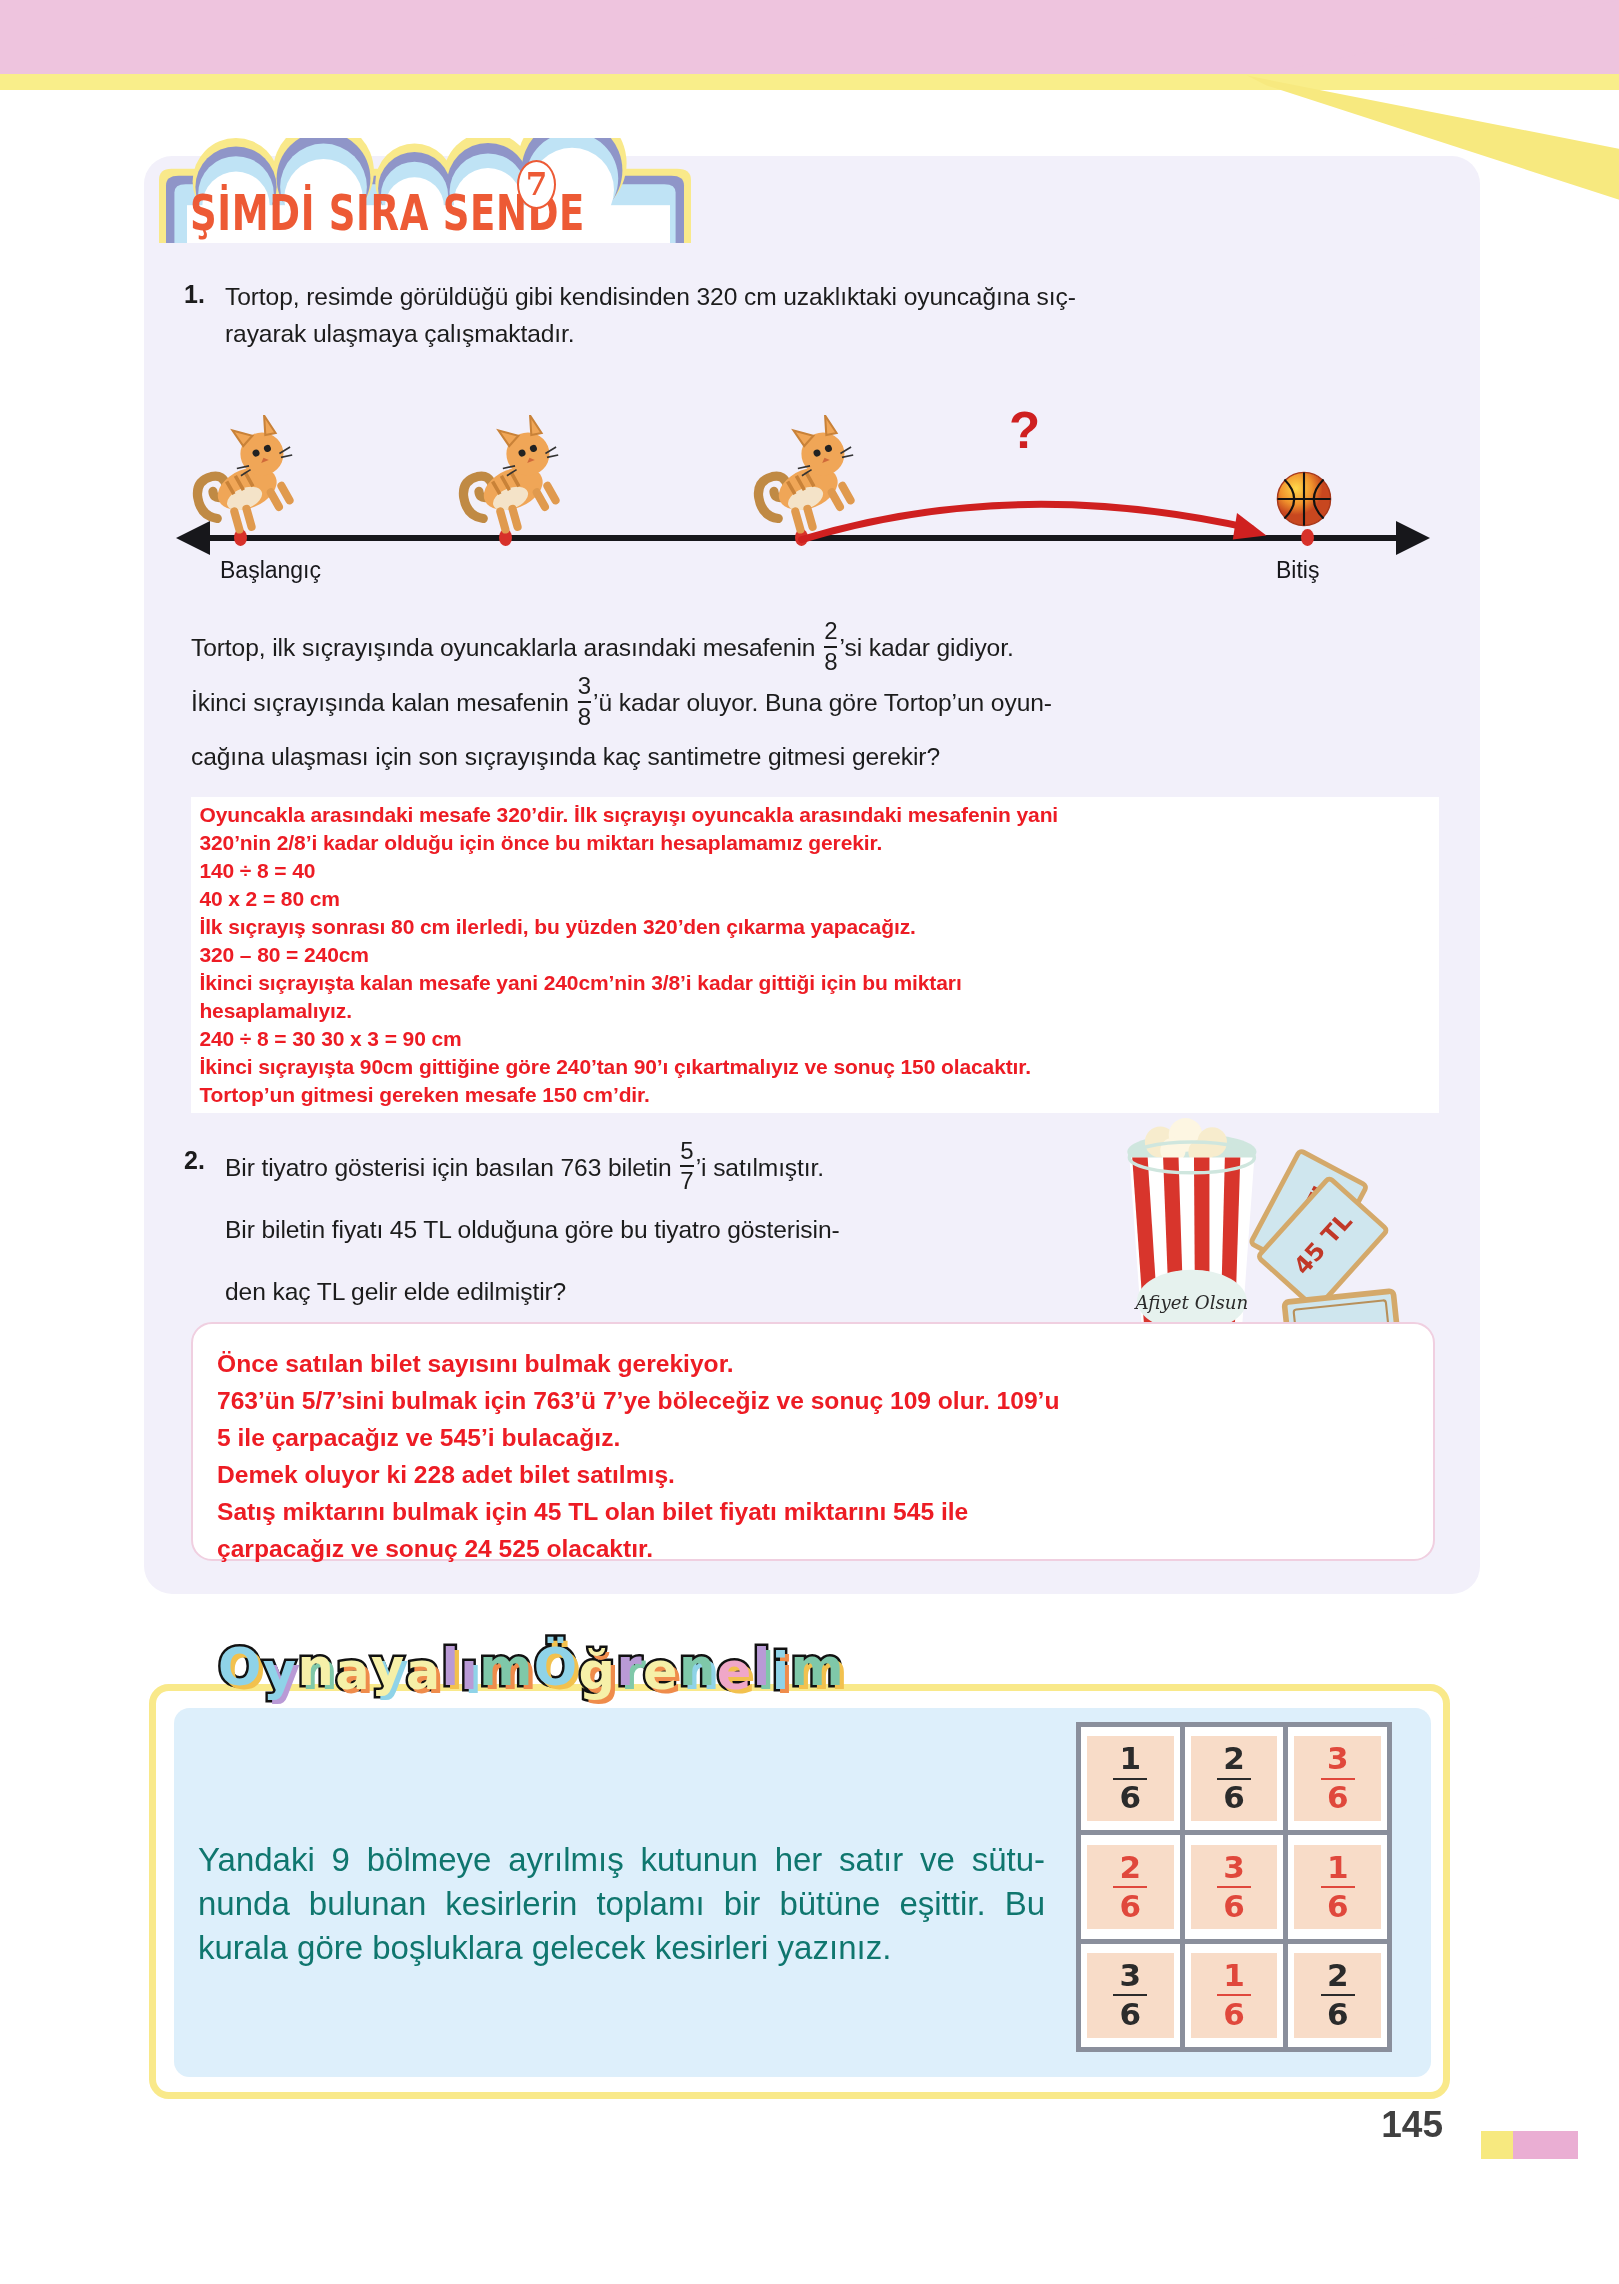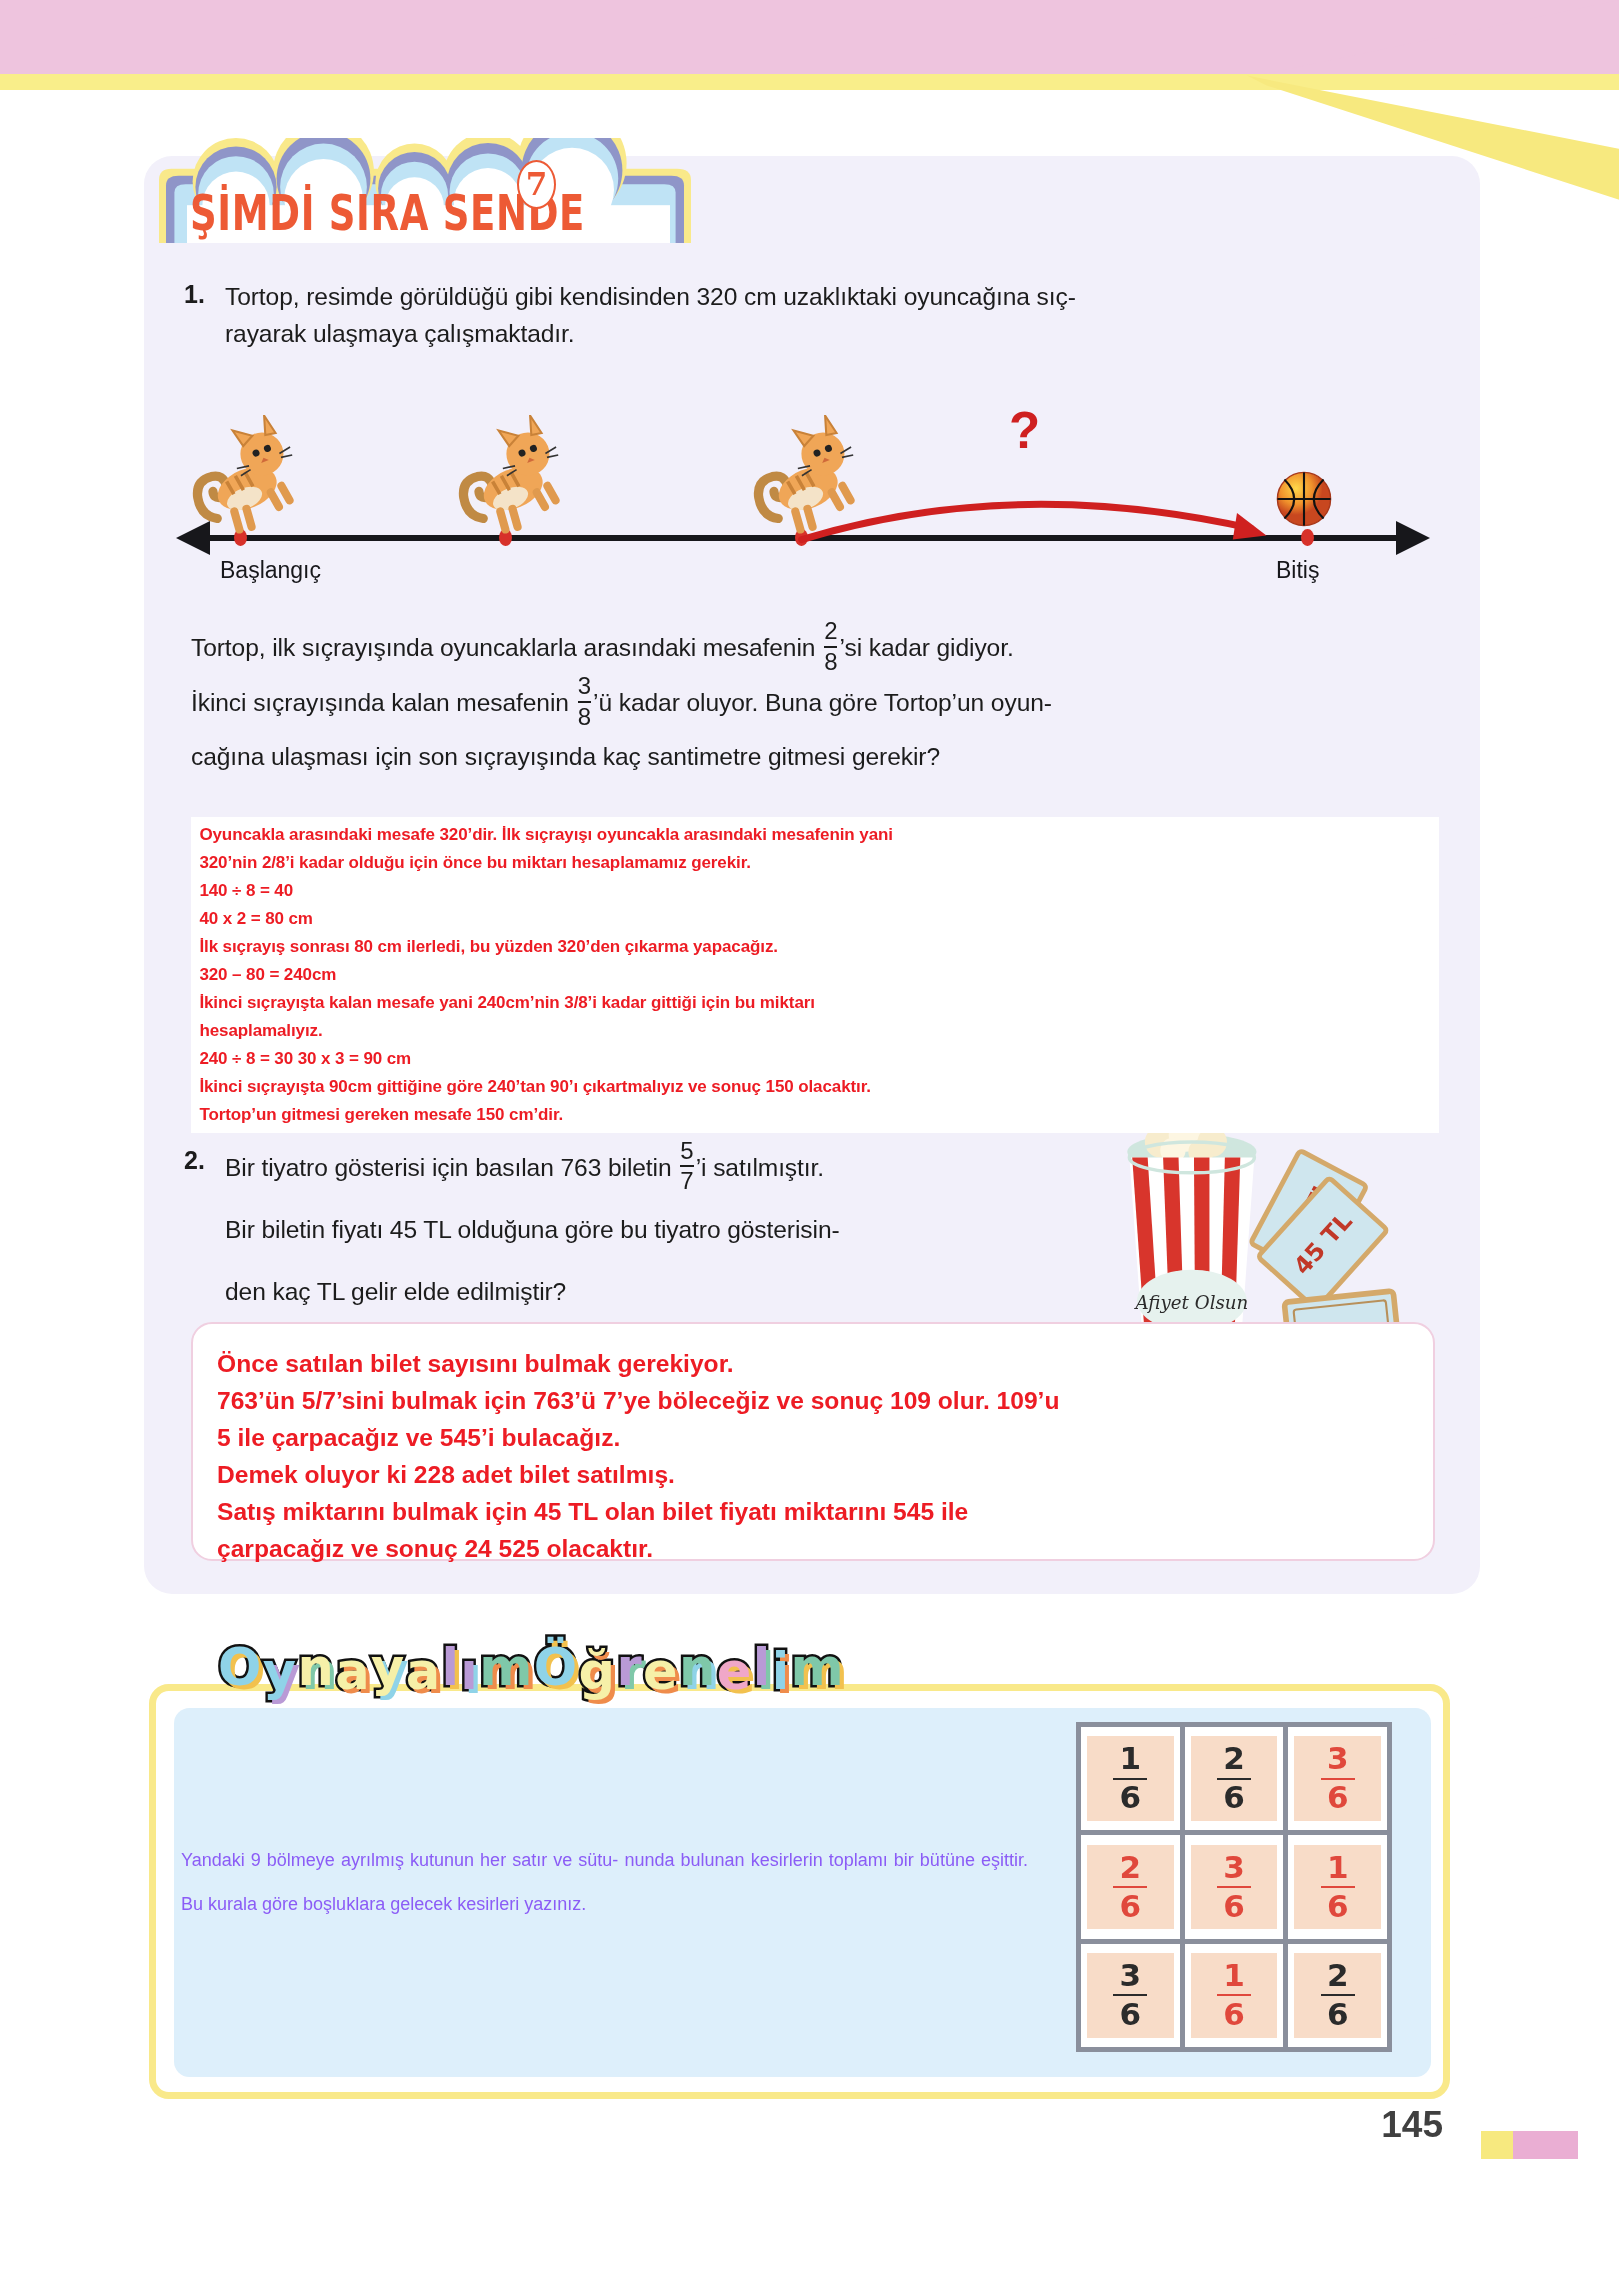--- a/index.html
+++ b/index.html
@@ -142,26 +142,25 @@
   .frac .bar { display: block; border-top: 2.1px solid #1c1c1c; width: 100%; margin: 2.1px 0; }
   .frac .den { display: block; }
 
   
   .answer-overlay {
     position: absolute;
     background: #ffffff;
     color: #ed1c24;
     font-family: "Liberation Sans", sans-serif;
     font-weight: bold;
-    font-size: 17px;
+    font-size: 21px;
     line-height: 28px;
     letter-spacing: -0.1px;
     padding: 4.2px 8.4px;
     z-index: 30;
-    margin-top: 20px;
   }
   .answer-line { display: block; white-space: nowrap; }
 
   
   .answer-bubble {
     position: absolute;
     left: 191px; top: 1322px;
     width: 1244px; height: 239px;
     background: #ffffff;
     border: 2.1px solid #f0cfe0;
@@ -200,25 +199,25 @@
     letter-spacing: 1.4px;
     white-space: nowrap;
   }
   .play-title span.ch {
     position: relative;
     display: inline-block;
     -webkit-text-stroke: 4.9px #111;
     paint-order: stroke fill;
   }
   .play-text {
-    position: absolute; left: 181px; top: 1838px;
+    position: absolute; left: 198px; top: 1838px;
     width: 847px;
-    font-size: 18px;
+    font-size: 33px;
     line-height: 44px;
-    color: #8b5cf6;
+    color: #0f766e;
     text-align: justify;
   }
 
   
   .grid-wrap {
     position: absolute; left: 1076px; top: 1722px;
     width: 316px; height: 330px;
     background: #8a8f9c;
     display: grid;
     grid-template-columns: repeat(3, 1fr);

